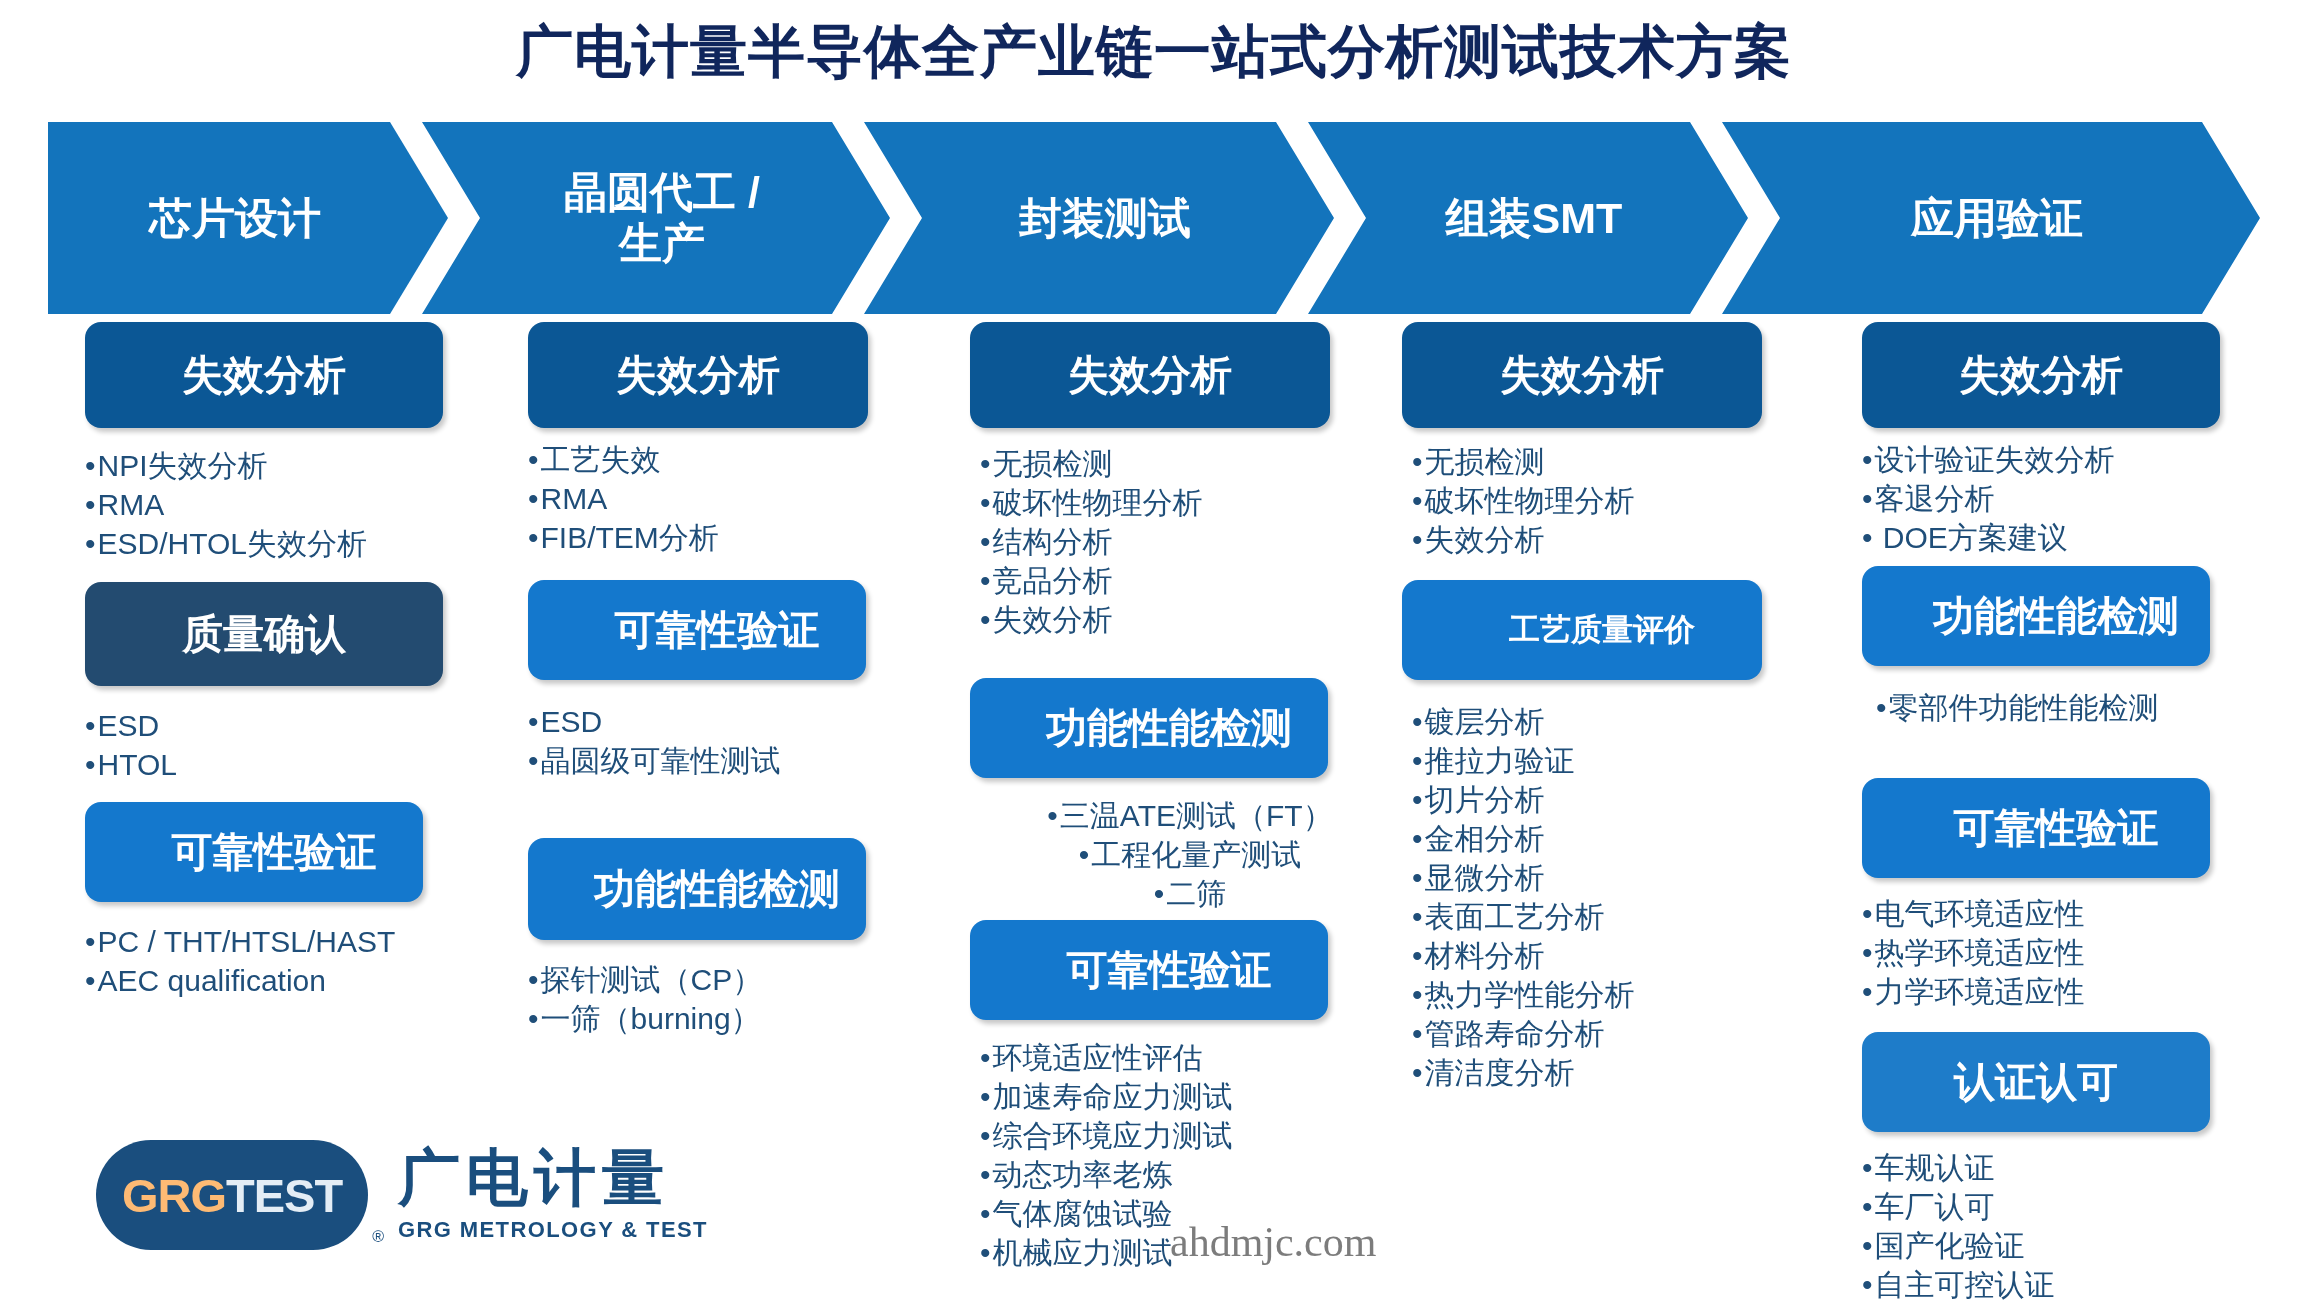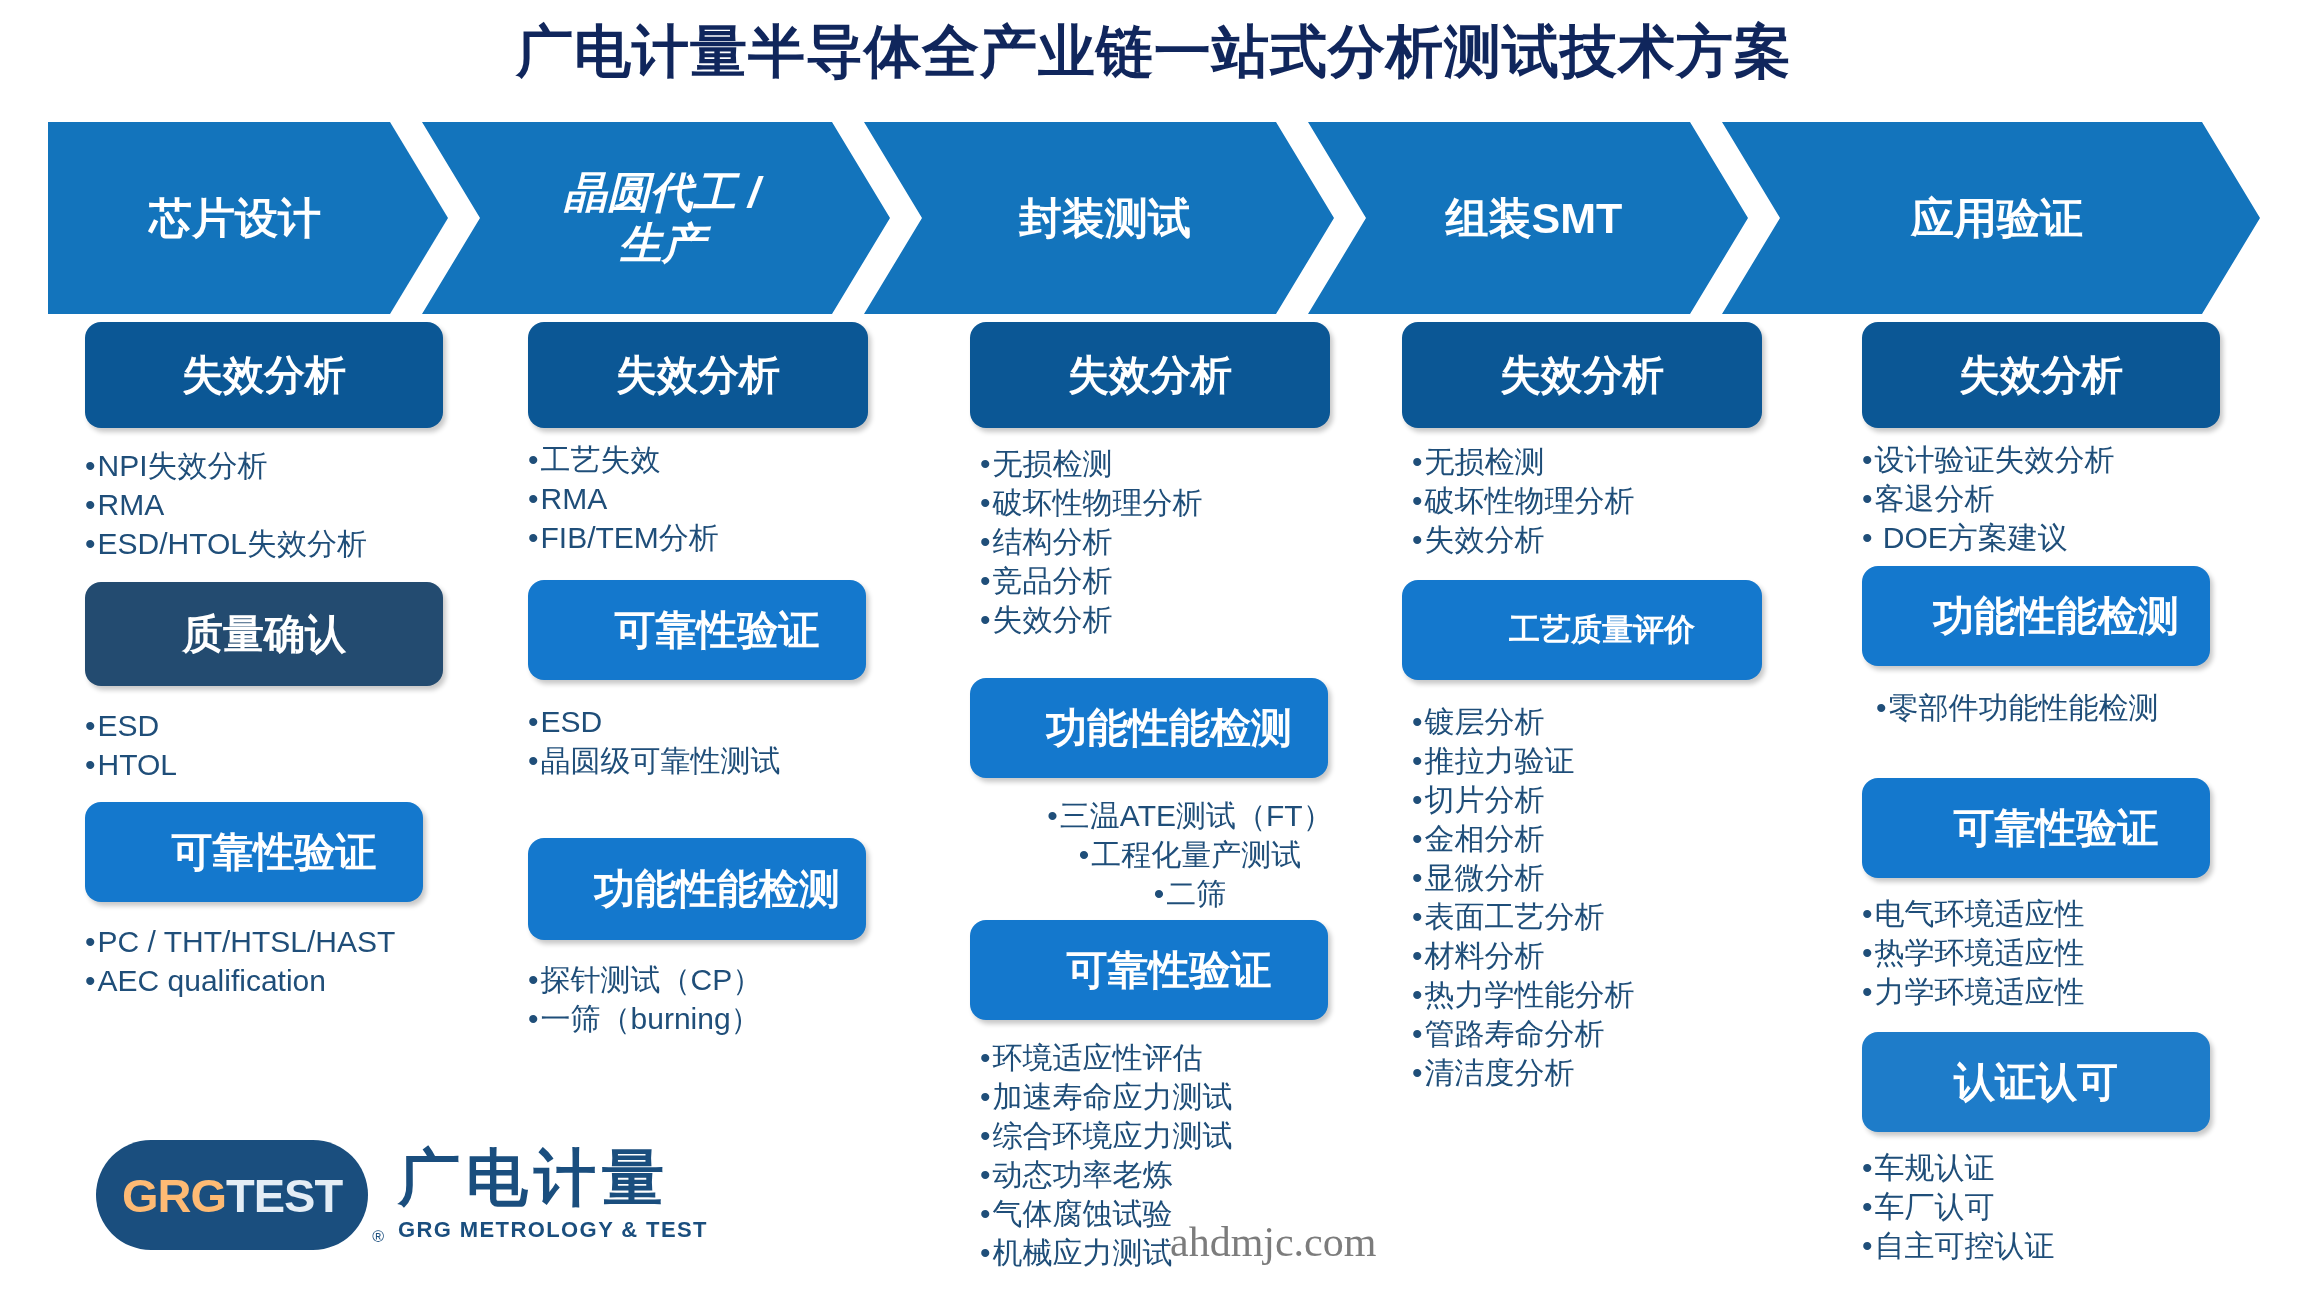--- a/index.html
+++ b/index.html
@@ -85,21 +85,21 @@
 
 <div class="page">
 
   <div class="title">广电计量半导体全产业链一站式分析测试技术方案</div>
 
   <div class="chevron-band">
     <div class="chev first" style="left:48px;width:400px;">
       <span class="lbl">芯片设计</span>
     </div>
     <div class="chev mid" style="left:422px;width:468px;">
-      <span class="lbl" style="white-space:pre-line;font-style:italic;">晶圆代工 /
+      <span class="lbl" style="white-space:pre-line;">晶圆代工 /
 生产</span>
     </div>
     <div class="chev mid" style="left:864px;width:470px;">
       <span class="lbl">封装测试</span>
     </div>
     <div class="chev mid" style="left:1308px;width:440px;">
       <span class="lbl">组装SMT</span>
     </div>
     <div class="chev mid" style="left:1722px;width:538px;">
       <span class="lbl">应用验证</span>
@@ -246,20 +246,21 @@
       <div class="bi">热学环境适应性</div>
       <div class="bi">力学环境适应性</div>
     </div>
 
     <div class="hdr bright2" style="position:absolute;left:1862px;top:710px;width:348px;height:100px;font-size:41px;">
       <span>认证认可</span>
     </div>
     <div class="bullets" style="position:absolute;left:1862px;top:826px;width:430px;font-size:30px;">
       <div class="bi">车规认证</div>
       <div class="bi">车厂认可</div>
+      <div class="bi">国产化验证</div>
       <div class="bi">自主可控认证</div>
     </div>
   </div>
 
   <div class="logo">
     <div class="logo-pill">
       <span class="t1">GRG</span>
       <span class="t2">TEST</span>
       <span class="reg">®</span>
     </div>

